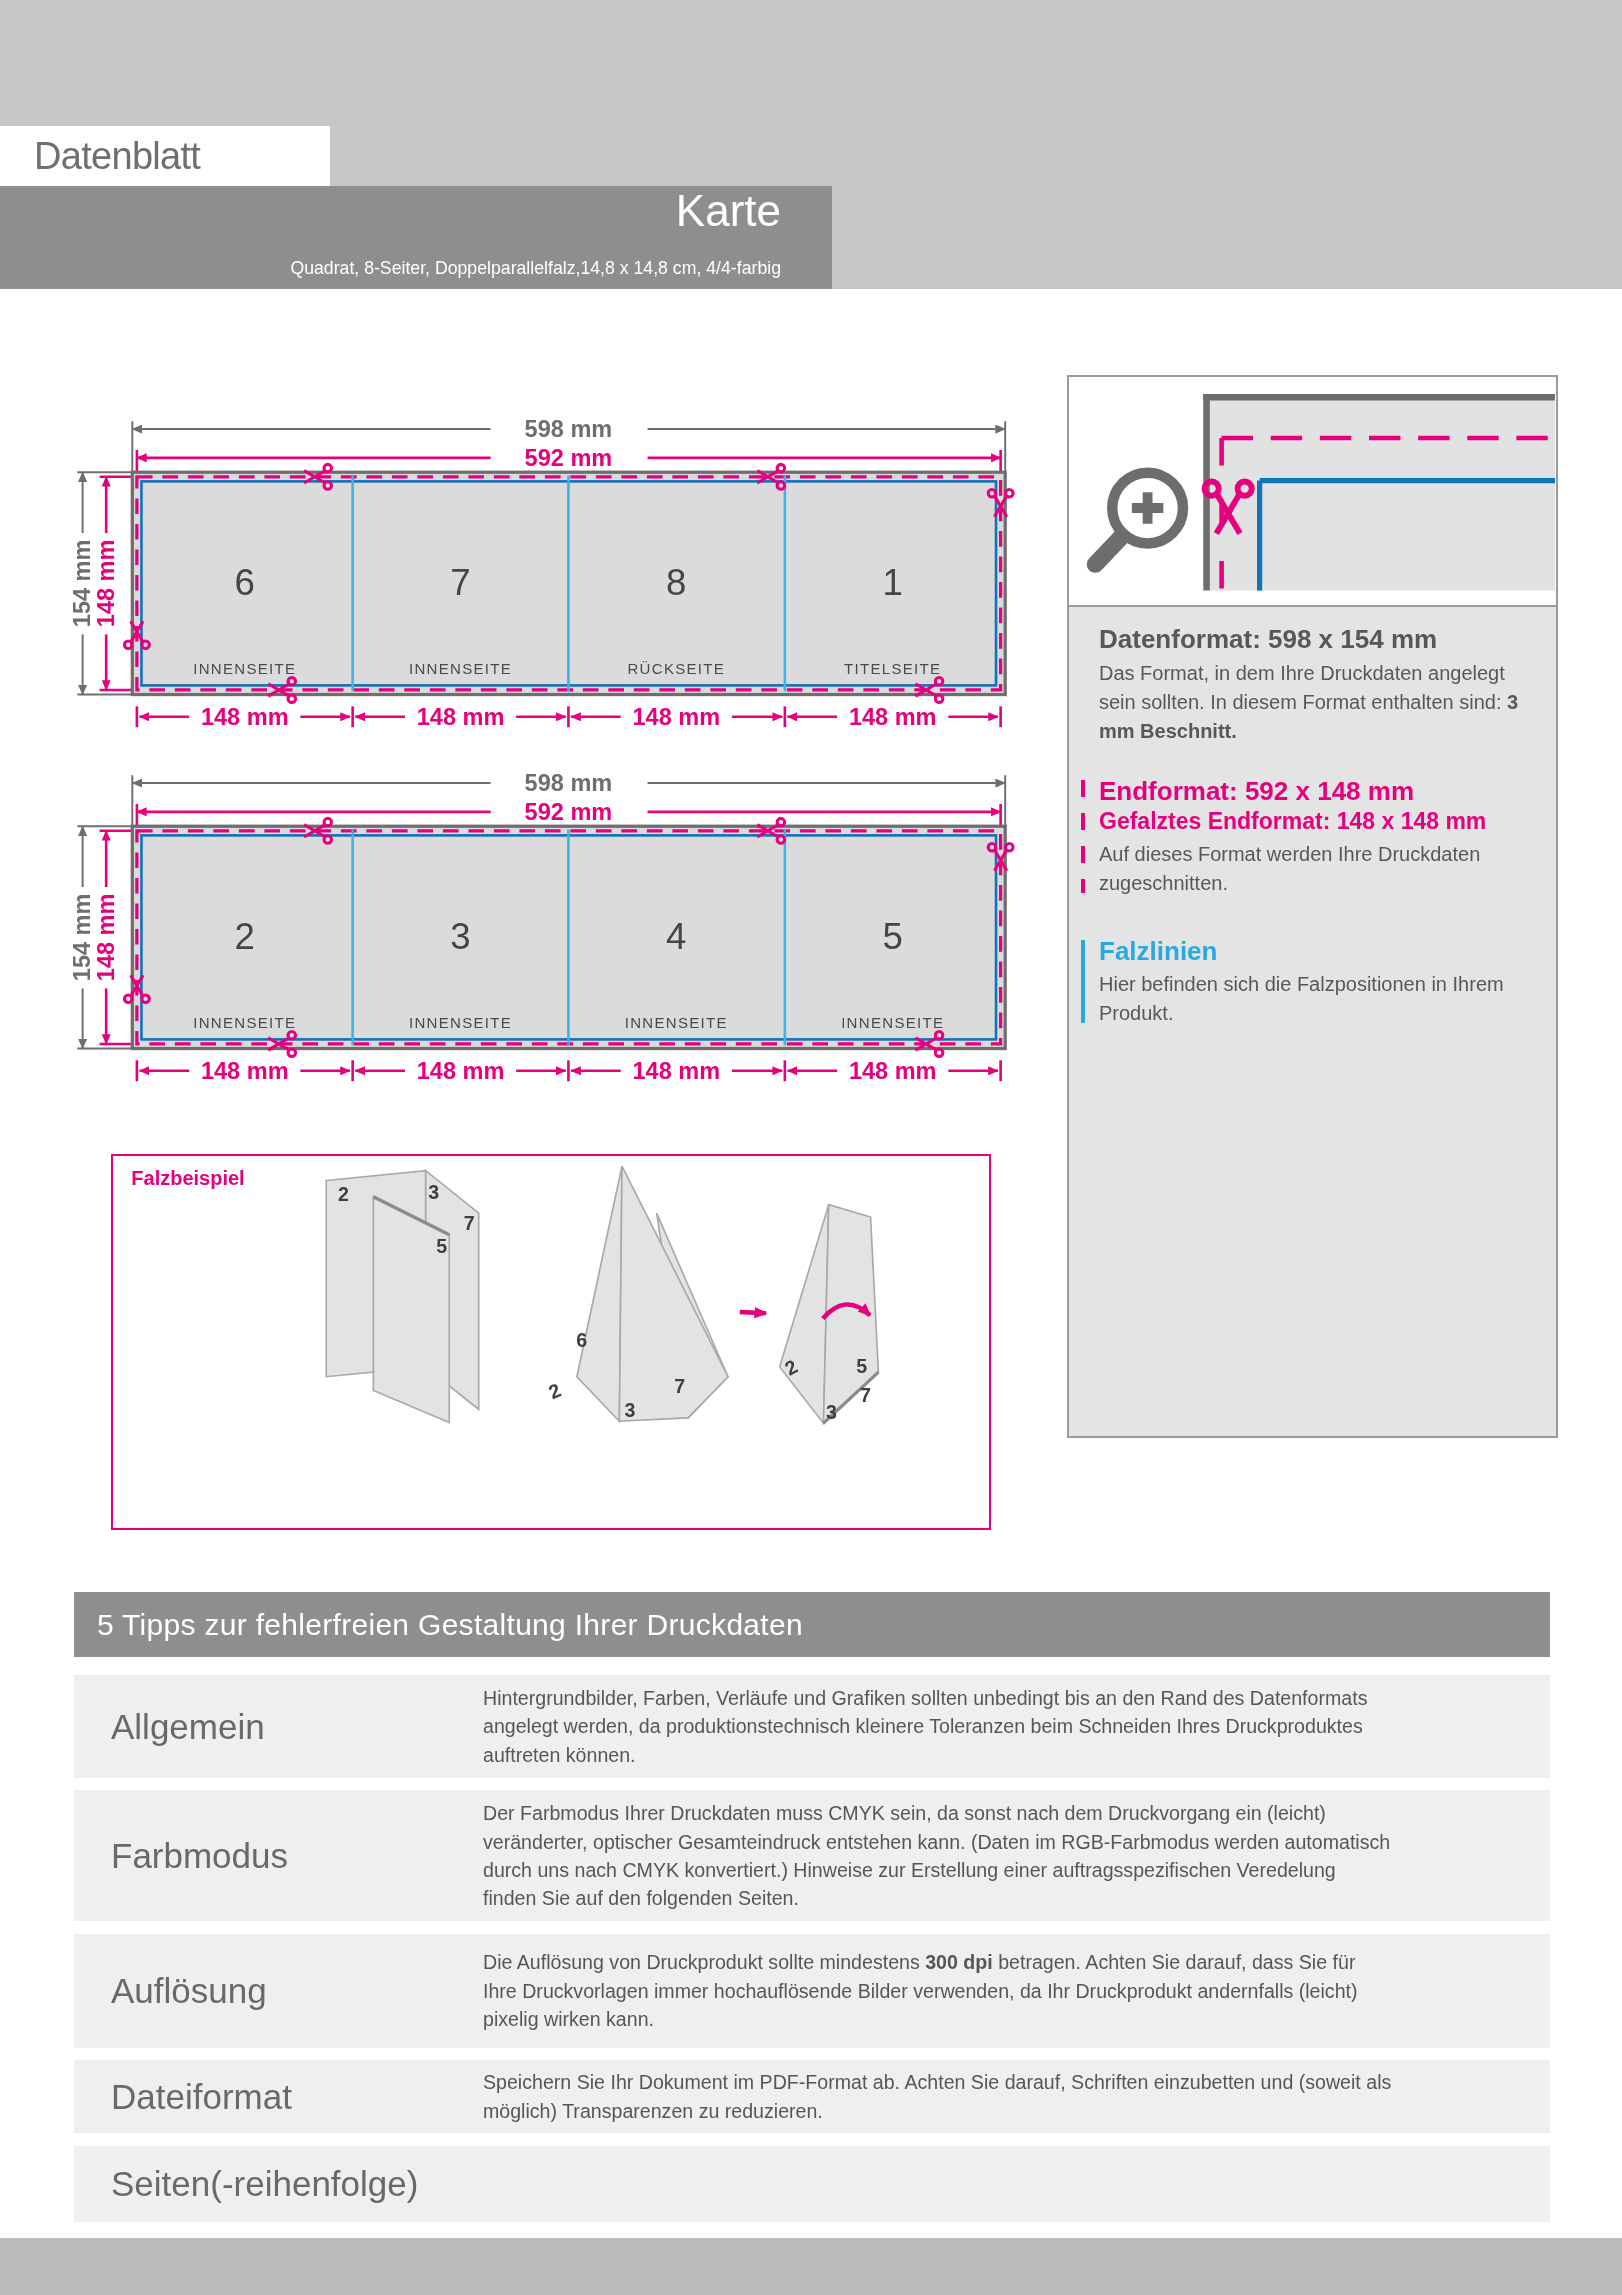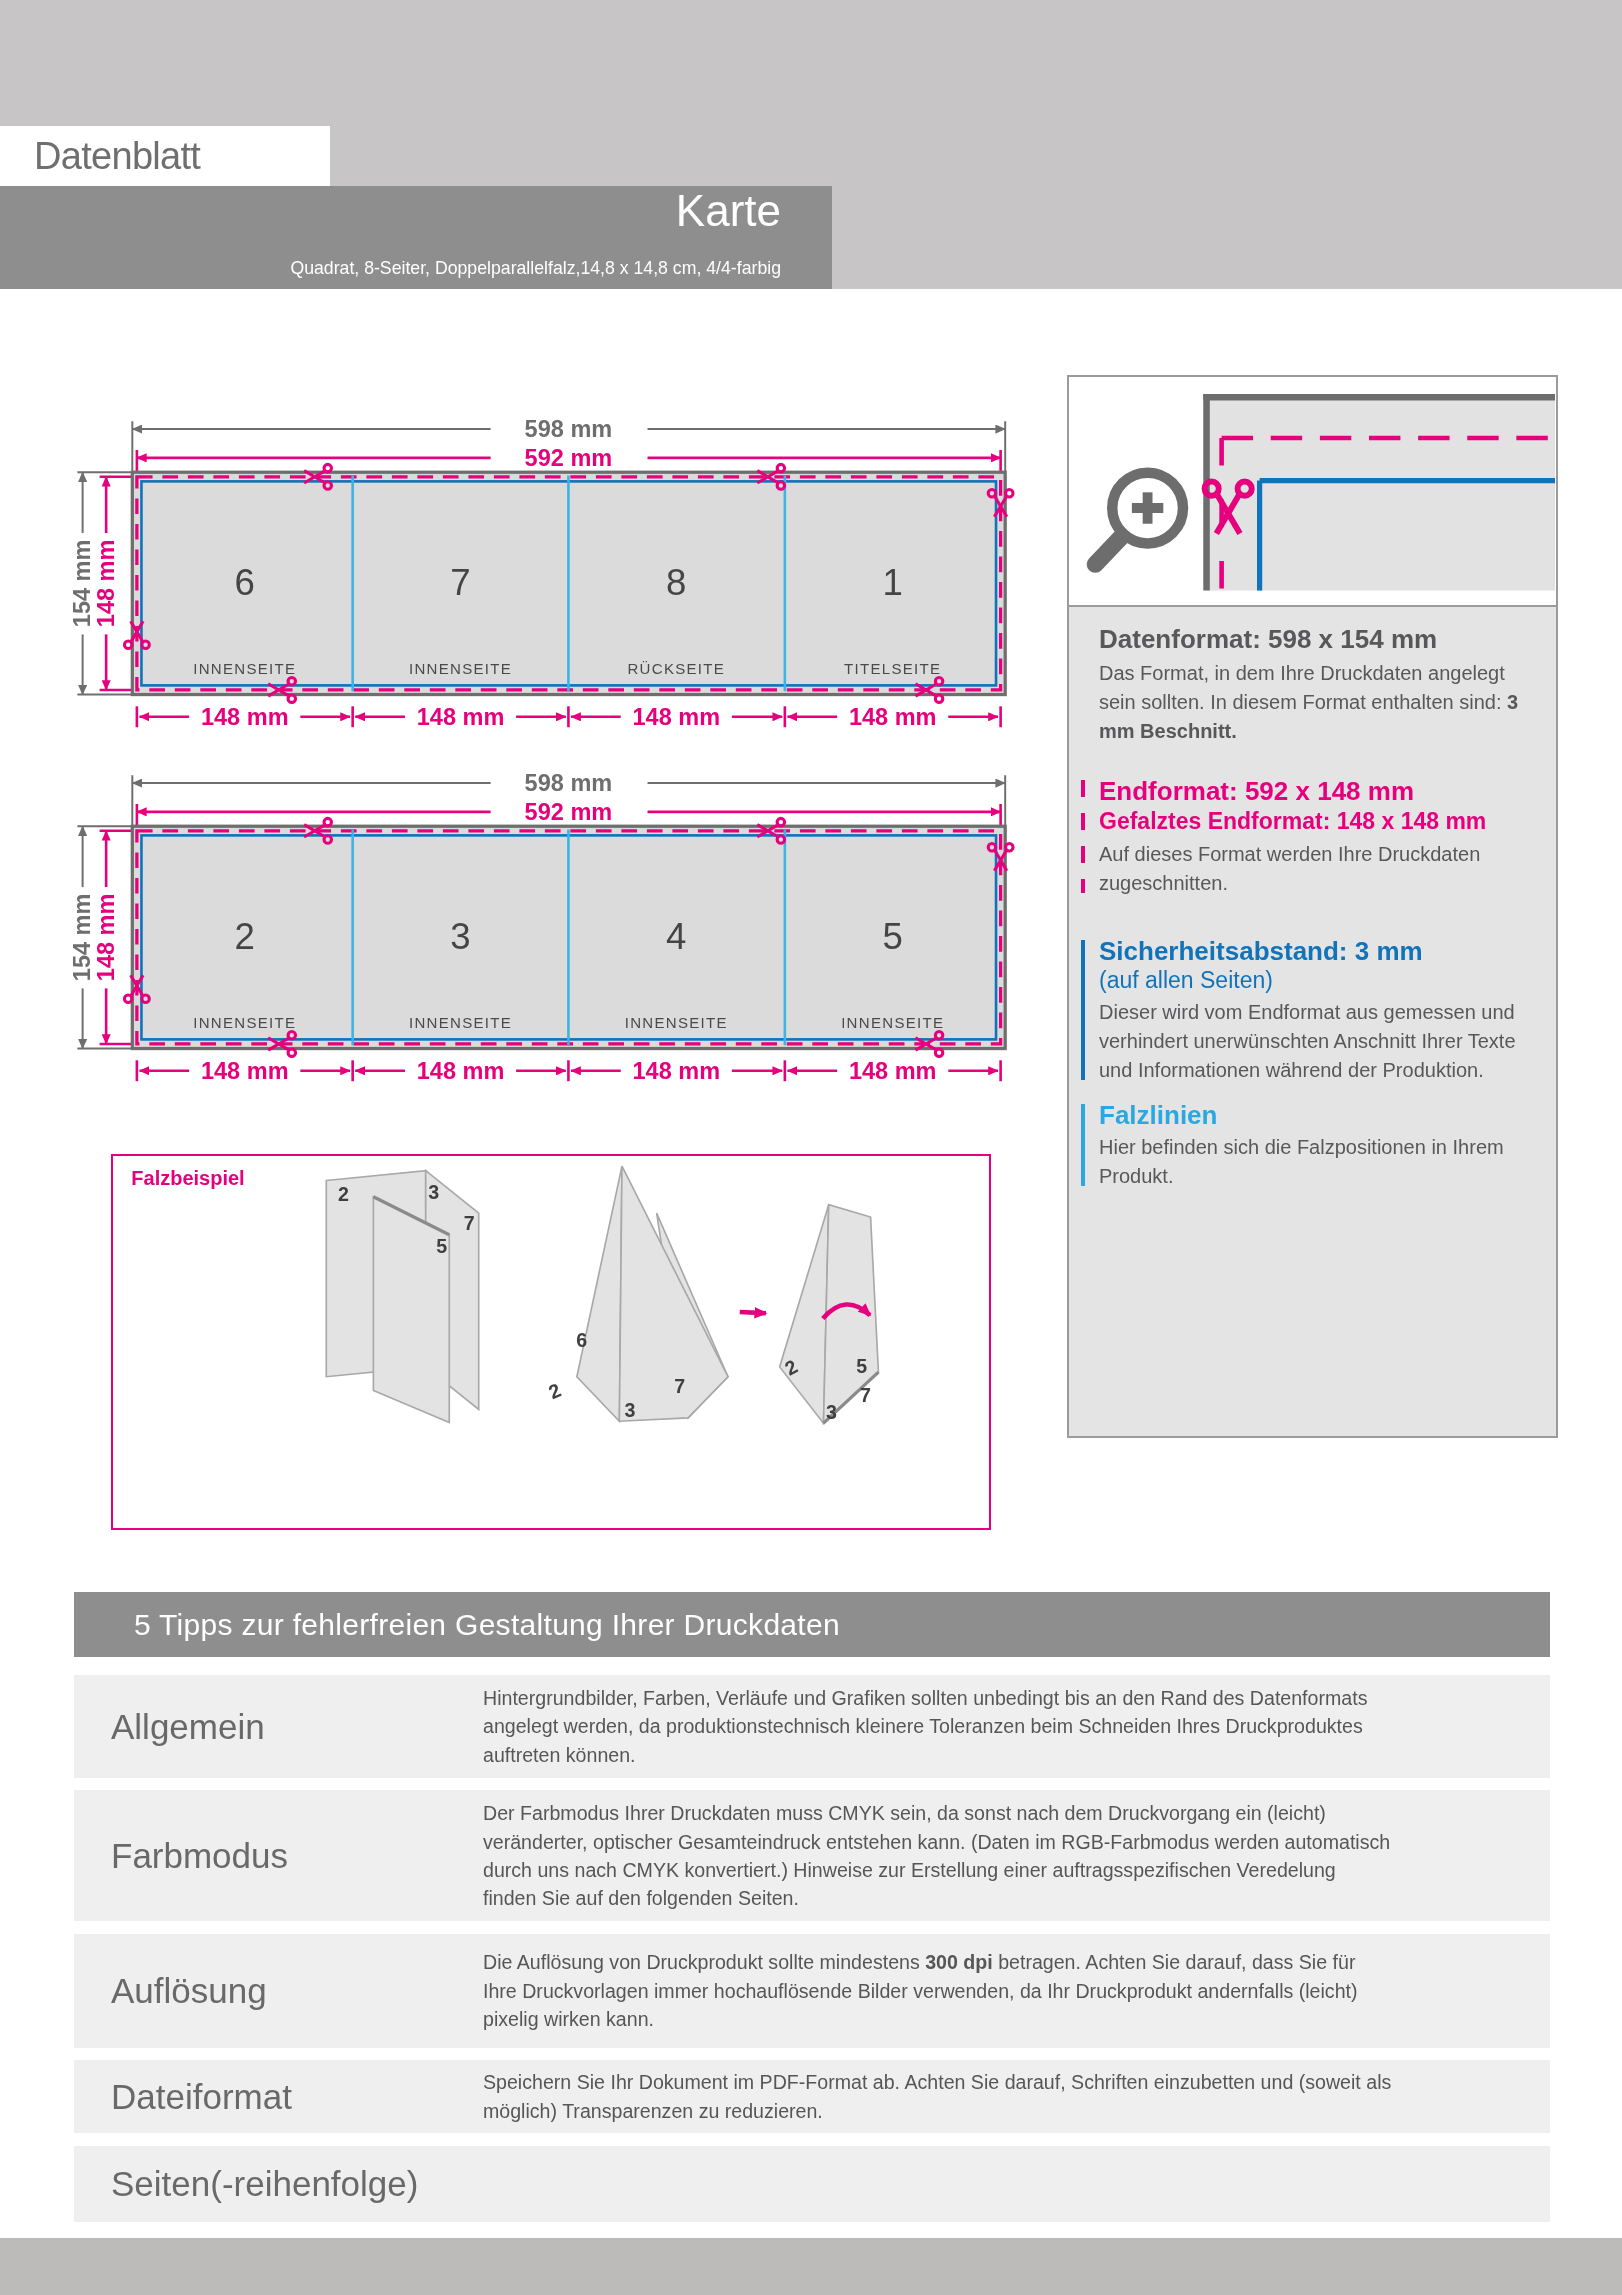--- a/index.html
+++ b/index.html
@@ -58,21 +58,21 @@
   .h-sa2{margin:0 0 3.9px 0;font-size:23px;color:#1173b9;font-weight:400}
   .h-fl{margin:0 0 2.6px 0;font-size:26px;color:#2aa9e0}
   .side-panel p{margin:0;font-size:20px;line-height:1.45}
   .gap{margin-top:29px !important}
   .sec-df{margin-bottom:30px}
   .sec-ef{margin-bottom:38px}
   .sec-sa{margin-bottom:14.4px}
 
   
   .tips-header{left:74px;top:1592px;width:1476px;height:65px;background:#8e8e8e;color:#fff;
-    display:flex;align-items:center;box-sizing:border-box;padding-left:60px;font-size:30px;font-weight:300;letter-spacing:0.3px}
+    display:flex;align-items:center;box-sizing:border-box;padding-left:23px;font-size:30px;font-weight:300;letter-spacing:0.3px}
   .tips{left:74px;top:1675px;width:1476px}
   .tip-row{display:flex;align-items:center;background:#f0efef;margin-bottom:12.4px}
   .tip-label{width:409px;box-sizing:border-box;padding-left:37px;font-size:35px;font-weight:300;color:#696969;flex-shrink:0}
   .tip-text{width:910px;font-size:19.6px;color:#565656;line-height:1.44}
   .r1{height:103px}.r2{height:131px}.r3{height:114px}.r4{height:73px}.r5{height:76px}
 
   .footer-band{left:0;top:2238px;width:1623px;height:58px;background:#bdbaba}
 </style>
 </head>
 <body>
@@ -337,26 +337,20 @@
     <section class="sec sec-df">
       <h3 class="h-df">Datenformat: 598 x 154 mm</h3>
       <p><span>Das Format, in dem Ihre Druckdaten angelegt sein sollten. In diesem Format enthalten sind: </span><b>3 mm Beschnitt.</b></p>
     </section>
     <section class="sec sec-ef">
       <span class="bar bar-pinkdash"></span>
       <h3 class="h-ef">Endformat: 592 x 148 mm</h3>
       <h4 class="h-ef2">Gefalztes Endformat: 148 x 148 mm</h4>
       <p>Auf dieses Format werden Ihre Druckdaten zugeschnitten.</p>
     </section>
-    <section class="sec sec-sa">
-      <span class="bar bar-blue"></span>
-      <h3 class="h-sa">Sicherheitsabstand: 3 mm</h3>
-      <div class="h-sa2">(auf allen Seiten)</div>
-      <p>Dieser wird vom Endformat aus gemessen und verhindert unerwünschten Anschnitt Ihrer Texte und Informationen während der Produktion.</p>
-    </section>
     <section class="sec">
       <span class="bar bar-cyan"></span>
       <h3 class="h-fl">Falzlinien</h3>
       <p>Hier befinden sich die Falzpositionen in Ihrem Produkt.</p>
     </section>
   </div>
 </div>
 
 <div class="abs tips-header">
   <span>5 Tipps zur fehlerfreien Gestaltung Ihrer Druckdaten</span>

